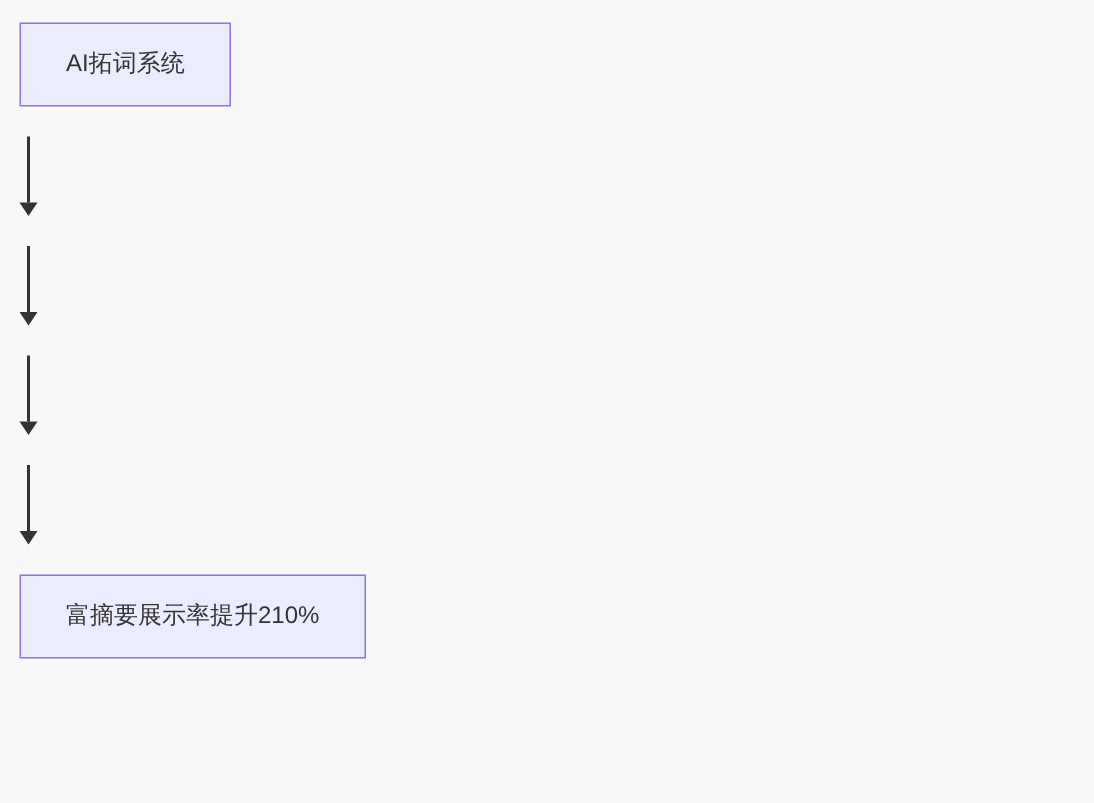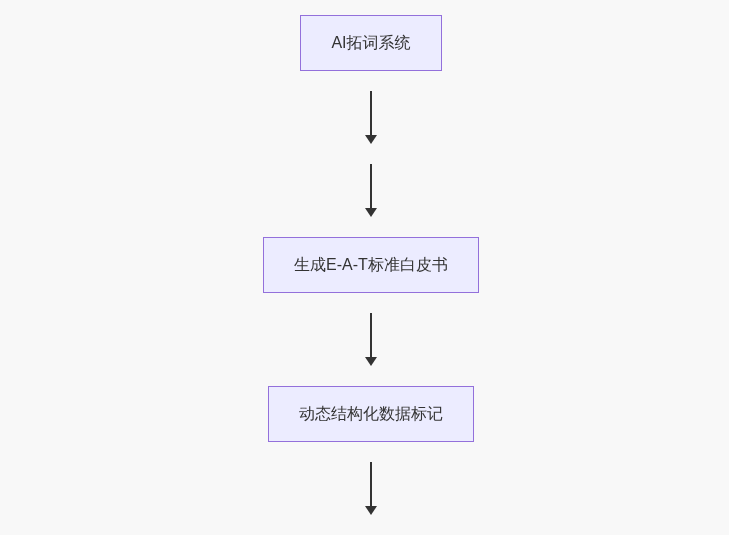--- a/index.html
+++ b/index.html
@@ -8,21 +8,21 @@
   }
   .canvas {
     position: relative;
     width: 729px;
     height: 535px;
     background: #f8f8f8;
     overflow: hidden;
     box-sizing: border-box;
     display: flex;
     flex-direction: column;
-    align-items: center;
+    align-items: flex-start;
     padding-top: 15px;
     padding-left: 13px;
     font-family: "Liberation Sans", "DejaVu Sans", sans-serif;
     gap: 20px;
   }
   .node {
     background: #ececff;
     border: 1px solid #9370db;
     color: #333333;
     font-size: 16px;
@@ -73,32 +73,29 @@
     <div class="shaft"></div>
     <div class="head"></div>
   </div>
 
 
   <div class="flow-arrow">
     <div class="shaft"></div>
     <div class="head"></div>
   </div>
 
-  <div class="node">
-    <span>生成E-A-T标准白皮书</span>
+
+  <div class="flow-arrow">
+    <div class="shaft"></div>
+    <div class="head"></div>
   </div>
+
 
   <div class="flow-arrow">
     <div class="shaft"></div>
     <div class="head"></div>
   </div>
 
   <div class="node">
-    <span>动态结构化数据标记</span>
+    <span>富摘要展示率提升210%</span>
   </div>
-
-  <div class="flow-arrow">
-    <div class="shaft"></div>
-    <div class="head"></div>
-  </div>
-
 
 </div>
 
 </body></html>

